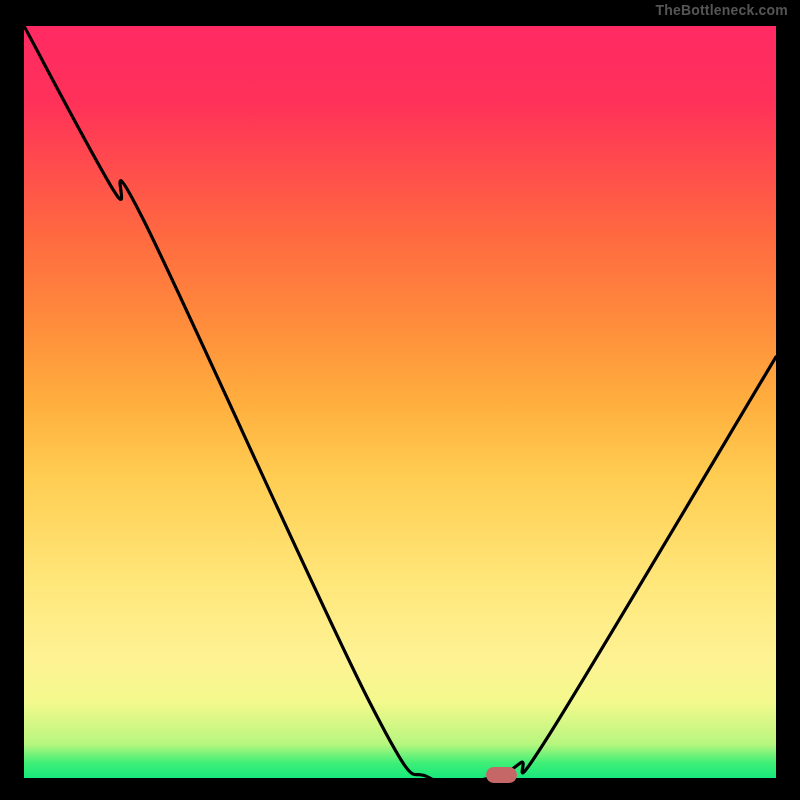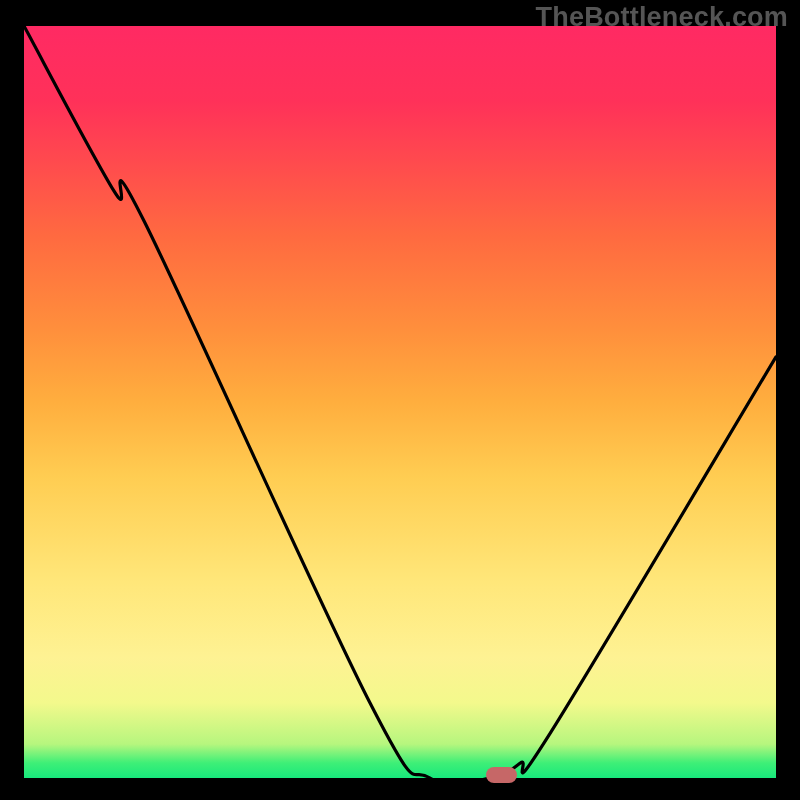--- a/index.html
+++ b/index.html
@@ -3,21 +3,21 @@
 <meta charset="utf-8">
 <style>
   * { margin: 0; padding: 0; box-sizing: border-box; }
   html, body { width: 800px; height: 800px; background: #000; font-family: Arial, Helvetica, sans-serif; overflow: hidden; }
   .frame { position: relative; width: 800px; height: 800px; background: #000; }
   .watermark {
     position: absolute;
     top: 2px;
     right: 12px;
     color: #555;
-    font-size: 27px;
+    font-size: 14px;
     font-weight: bold;
     letter-spacing: 0.2px;
     z-index: 10;
   }
   .plot {
     position: absolute;
     left: 24px;
     top: 26px;
     width: 752px;
     height: 752px;

